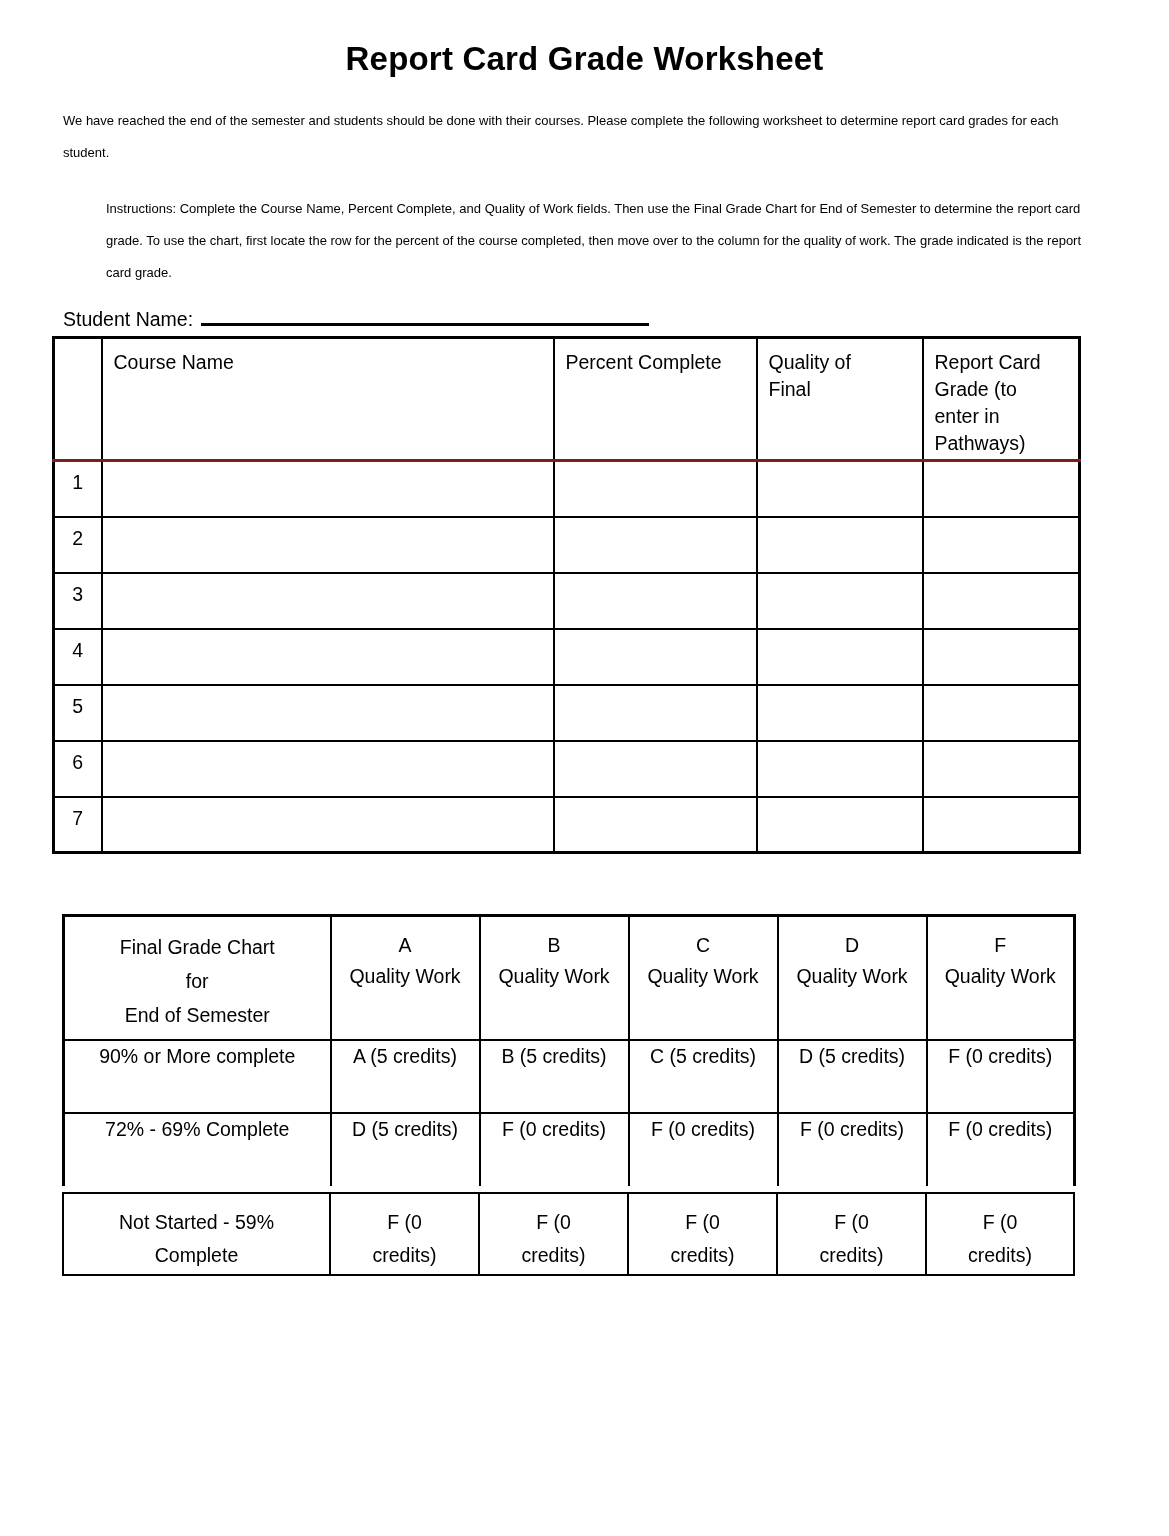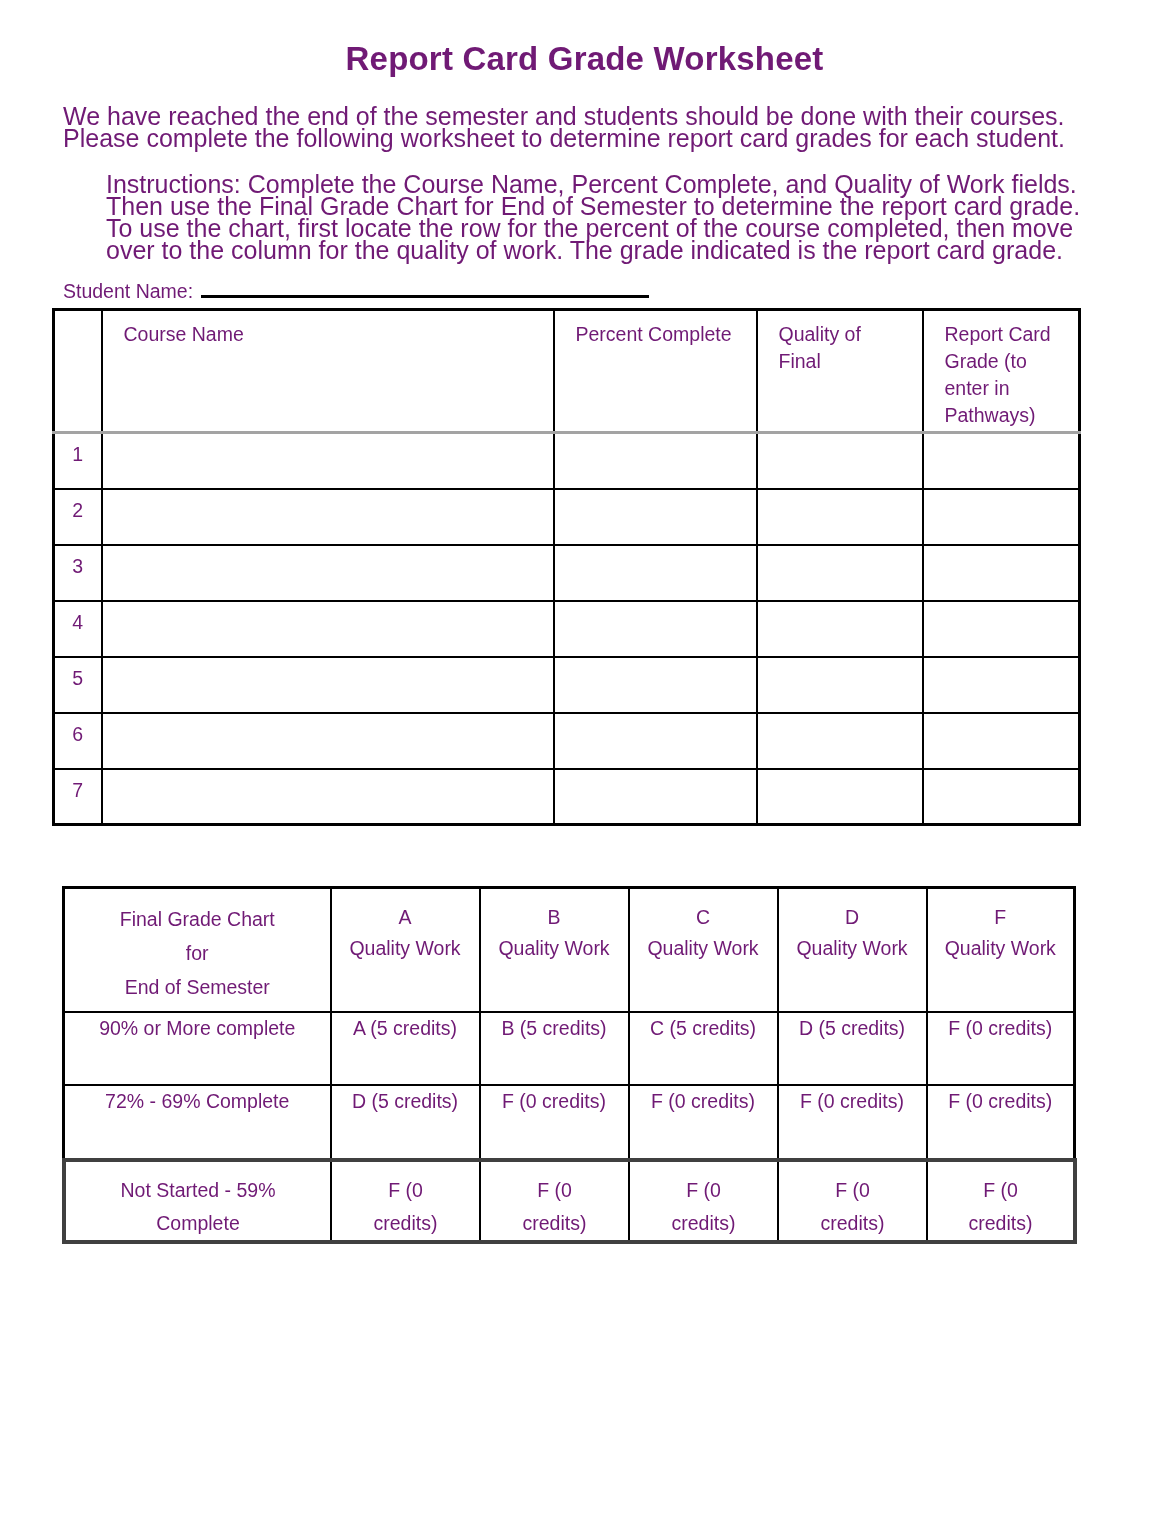--- a/index.html
+++ b/index.html
@@ -1,35 +1,35 @@
 <!DOCTYPE html>
 <html><head>
 <meta charset="utf-8">
 <style>
   html, body { margin: 0; padding: 0; background: #ffffff; }
   .page {
     position: relative;
     width: 1169px;
     height: 1536px;
     background: #ffffff;
-    color: #701a75;
+    color: #000000;
     font-family: "Liberation Sans", "DejaVu Sans", sans-serif;
     overflow: hidden;
   }
   .doc-title {
     margin: 0;
     padding-top: 40px;
     text-align: center;
     font-size: 33px;
     font-weight: bold;
     letter-spacing: 0.2px;
   }
   .para {
-    font-size: 25px;
-    line-height: 22px;
+    font-size: 13px;
+    line-height: 32px;
     margin: 0;
   }
   .intro { margin: 27px 78px 0 63px; }
   .instructions { margin: 24px 72px 0 106px; }
   .student-line {
     margin: 16px 0 5px 63px;
     font-size: 19.5px;
     height: 26px;
   }
   .student-blank {
@@ -50,21 +50,21 @@
   }
   .t1 th, .t1 td {
     border: 2px solid #000;
     font-size: 19.5px;
     font-weight: normal;
     vertical-align: top;
     text-align: left;
     padding: 0;
   }
   .t1 .head-row { height: 123px; }
-  .t1 .head-row th { border-bottom: 3px solid #a3a3a3; padding: 10px 10px 0 21px; line-height: 27px; }
+  .t1 .head-row th { border-bottom: 3px solid #7f1d1d; padding: 10px 10px 0 11px; line-height: 27px; }
   .t1 .data-row { height: 56px; }
   .t1 .rownum { text-align: center; padding-top: 9px; }
   .hdr-constrain-q { width: 104px; }
   .hdr-constrain-r { width: 114px; }
 
   
   .t2 {
     margin: 60px 0 0 62px;
     width: 1011px;
     border: 3px solid #000;
@@ -79,23 +79,23 @@
     padding: 0;
   }
   .t2 .head-row { height: 124px; }
   .t2 .head-row th { padding-top: 13px; line-height: 31px; }
   .gc-title { font-weight: bold; line-height: 34px !important; padding-top: 14px; }
   .t2 .data-row { height: 73px; }
   .t2 .data-row td { padding-top: 0; line-height: 31px; }
   .t2 .data-row:last-child td { border-bottom: 0; }
 
   .t3 {
-    margin: 0 0 0 62px;
+    margin: 6px 0 0 62px;
     width: 1011px;
-    border: 4px solid #404040;
+    border: 2px solid #404040;
   }
   .t3 .data-row { height: 82px; }
   .t3 td { padding: 12px 26px 0 26px; line-height: 33px; }
 
   .note {
     margin: 56px 0 0 63px;
     font-size: 19.5px;
   }
 </style>
 </head>

